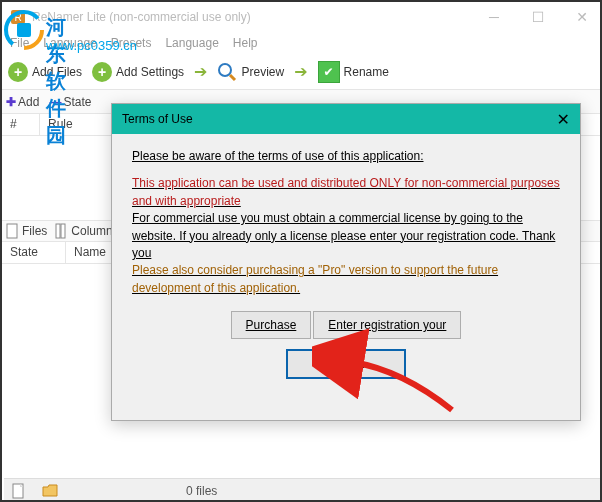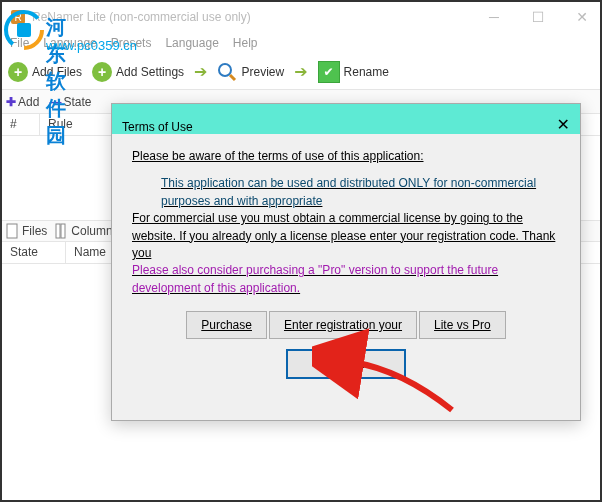--- a/index.html
+++ b/index.html
@@ -39,27 +39,27 @@
   .files-header { height: 22px; border-bottom: 1px solid #e5e5e5; display: flex; font-size: 12px; color: #444; }
   .files-header .col { padding: 3px 8px; border-right: 1px solid #e5e5e5; }
   .files-body { flex: 1; background: #fff; }
 
   .statusbar { position: absolute; bottom: 2px; left: 2px; right: 2px; height: 24px; background: #f0f0f0; border-top: 1px solid #ddd; display: flex; align-items: center; font-size: 12px; color: #555; }
   .statusbar .seg { padding: 0 8px; display: flex; align-items: center; gap: 4px; }
   .statusbar .seg.mid { position: absolute; left: 174px; }
 
   
   .dialog { position: absolute; top: 101px; left: 109px; width: 470px; height: 318px; background: #f0f0f0; border: 1px solid #aaa; box-shadow: 0 4px 16px rgba(0,0,0,.2); z-index: 10; }
-  .dialog .dlg-title { height: 30px; background: #5eead4; display: flex; align-items: flex-end; padding: 0 10px; font-size: 12px; }
+  .dialog .dlg-title { height: 30px; background: #14b8a6; display: flex; align-items: center; padding: 0 10px; font-size: 12px; }
   .dialog .dlg-title .txt { flex: 1; }
   .dialog .dlg-title .x { font-size: 16px; }
   .dialog .body { padding: 14px 20px 10px 20px; font-size: 12px; line-height: 1.45; text-decoration: underline; }
   .dialog .intro { margin-bottom: 10px; }
-  .dialog .red { color: #0c4a6e; margin-left: 29px; }
-  .dialog .blue { color: #a21caf; }
+  .dialog .red { color: #b91c1c; }
+  .dialog .blue { color: #a16207; }
   .dialog .btnrow { display: flex; gap: 2px; justify-content: center; margin-top: 14px; }
   .dialog button { font-size: 12px; padding: 6px 14px; background: #e6e6e6; border: 1px solid #adadad; min-width: 80px; }
   .dialog button.accept { border: 2px solid #0a64ad; padding: 6px 40px; margin-top: 10px; }
 
   
   .arrow-annot { position: absolute; z-index: 20; top: 278px; left: 310px; pointer-events: none; }
 
   .tiny-doc { width: 14px; height: 16px; display: inline-block; }
 </style>
 </head>
@@ -142,20 +142,34 @@
         <span>Columns</span>
       </div>
   </div>
 
   <div class="files-header">
     <div class="col" style="width:64px">State</div>
     <div class="col" style="flex:1">Name</div>
   </div>
   <div class="files-body"></div>
 
+  <div class="statusbar">
+    <div class="seg">
+        <svg class="tiny-doc" viewBox="0 0 14 16">
+          <rect x="1" y="1" width="10" height="14" fill="#fff" stroke="#888"></rect>
+          <path d="M8 1 L11 4 L8 4 Z" fill="#ddd"></path>
+        </svg>
+      </div>
+    <div class="seg">
+        <svg width="16" height="14" viewBox="0 0 16 14">
+          <path d="M1 3 L6 3 L7 1 L15 1 L15 12 L1 12 Z" fill="#f2c562" stroke="#c98b1f"></path>
+        </svg>
+      </div>
+    <div class="seg mid">0 files</div>
+  </div>
 </div>
 
 <div class="watermark">
   <svg class="watermark-logo" viewBox="0 0 44 44">
     <circle cx="22" cy="22" r="18" fill="none" stroke="#f7a11a" stroke-width="4" stroke-dasharray="28 100"></circle>
     <circle cx="22" cy="22" r="18" fill="none" stroke="#00a6e9" stroke-width="4" stroke-dasharray="60 100" stroke-dashoffset="-40"></circle>
     <rect x="15" y="15" width="14" height="14" fill="#00a6e9" rx="2"></rect>
   </svg>
   <div class="watermark-text">河东软件园</div>
   <div class="watermark-url">www.pc0359.cn</div>
@@ -167,21 +181,20 @@
     <span class="x">✕</span>
   </div>
   <div class="body">
     <p class="intro">Please be aware of the terms of use of this application:</p>
     <p class="red">This application can be used and distributed ONLY for non-commercial purposes and with appropriate</p>
     <p>For commercial use you must obtain a commercial license by going to the website. If you already only a license please enter your registration code. Thank you</p>
     <p class="blue">Please also consider purchasing a "Pro" version to support the future development of this application.</p>
     <div class="btnrow">
       <button>Purchase</button>
       <button>Enter registration your</button>
-      <button>Lite vs Pro</button>
     </div>
     <div style="text-align:center">
       <button class="accept">Accept</button>
     </div>
   </div>
 </div>
 
 <svg class="arrow-annot" width="160" height="140">
   <defs>
       <marker id="ah" markerWidth="12" markerHeight="12" refX="2" refY="6" orient="auto">

